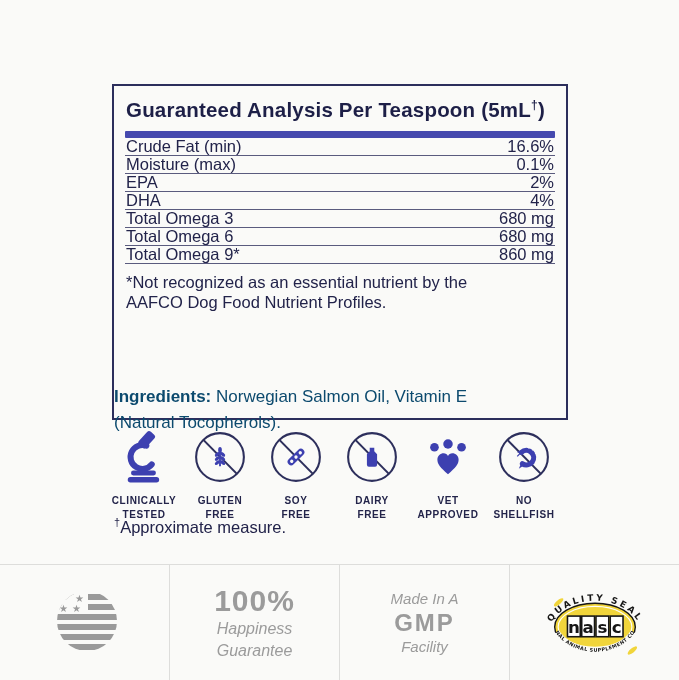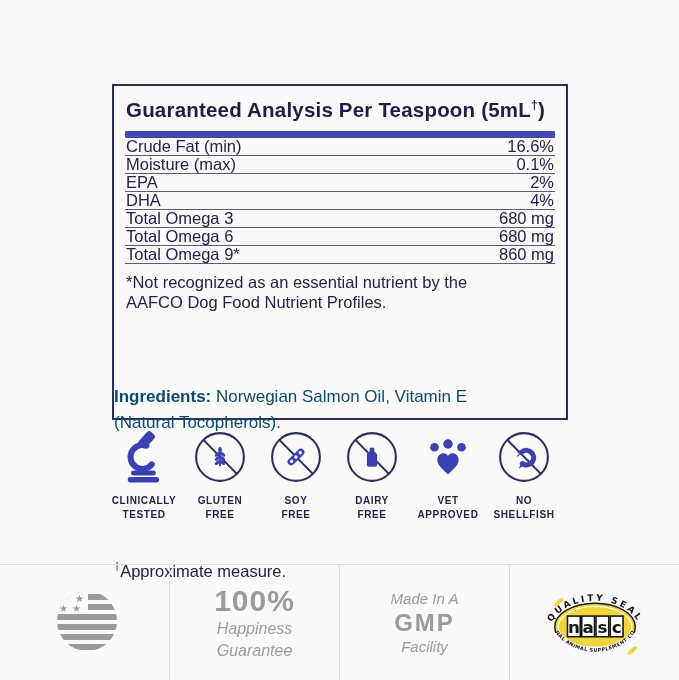--- a/index.html
+++ b/index.html
@@ -60,21 +60,21 @@
     margin-top:5px; font-size:10px; font-weight:600; letter-spacing:.6px;
     line-height:1.35; color:#23244a;
   }
   .ic{fill:var(--indigo);}
   .ic-bg{fill:var(--bg);}
   .ring{fill:none; stroke:#2d2f5c; stroke-width:2;}
   .slash{stroke:#2d2f5c; stroke-width:2;}
   .st{fill:none; stroke:var(--indigo);}
   
   .measure{
-    position:absolute; left:114px; top:560px; font-size:16.5px; color:#22234a;
+    position:absolute; left:114px; top:516px; font-size:16.5px; color:#22234a;
   }
   .measure sup{font-size:11px;}
   
   .footer{
     position:absolute; left:0; top:564px; width:679px; height:116px;
     border-top:1px solid var(--footer-line);
     display:flex;
   }
   .fcol{flex:1 1 0; display:flex; align-items:center; justify-content:center;
     border-right:1px solid var(--footer-line);}

